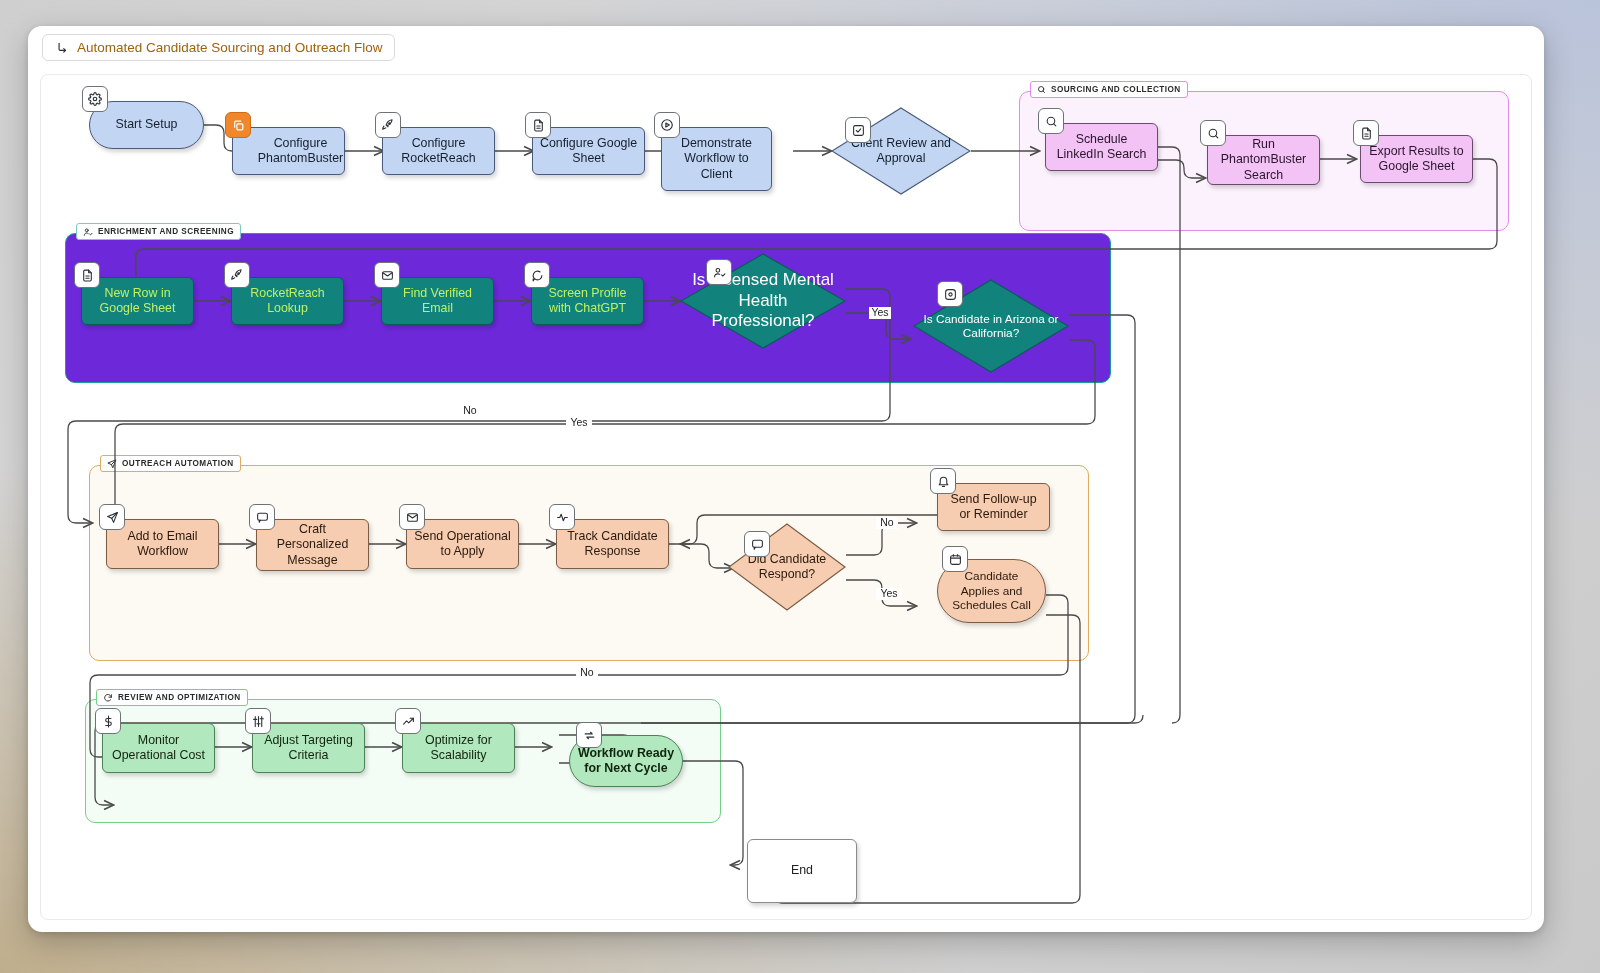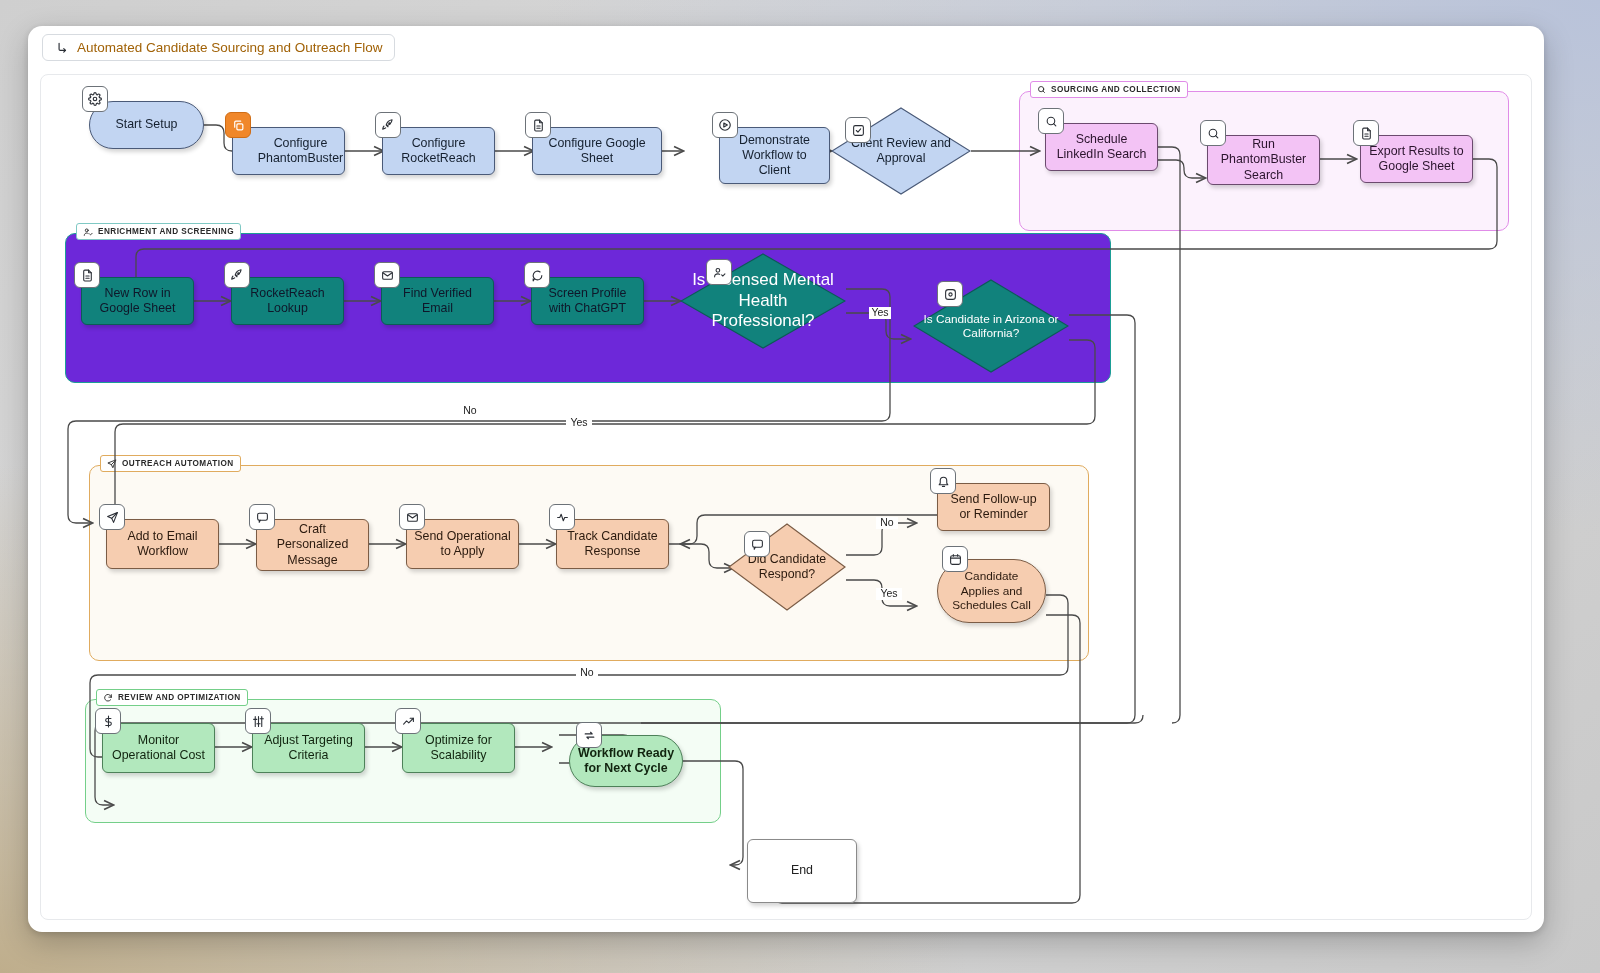--- a/index.html
+++ b/index.html
@@ -68,21 +68,21 @@
   }
   .node .lbl { padding:0 6px; }
   .rect   { border-radius:6px; }
   .stad   { border-radius:999px; }
   .diamond{ box-shadow:none; background:none !important; border:none !important; }
   .diamond .dshape { position:absolute; left:0; top:0; width:100%; height:100%; }
   .diamond .lbl { position:relative; z-index:2; }
 
   .n-blue  { background:#c2d5f2; border:1.1px solid #4a5a78; color:#15202f; }
   .n-pink  { background:#f3c3f5; border:1.1px solid #6b4a6e; color:#2b142d; }
-  .n-teal  { background:#11827c; border:1.1px solid #0c5b57; color:#0f172a; }
+  .n-teal  { background:#11827c; border:1.1px solid #0c5b57; color:#bef264; }
   .n-peach { background:#f6cdb0; border:1.1px solid #7b5c45; color:#2b1a0e; }
   .n-green { background:#b2e8bd; border:1.1px solid #4d8159; color:#11240f; }
   .n-white { background:#ffffff; border:1.1px solid #8a8a8a; color:#222; }
 
   
   .badge {
     position:absolute; top:-16px; left:-8px; width:26px; height:26px;
     background:#ffffff; border:1.2px solid #6c7278; border-radius:6px;
     display:flex; align-items:center; justify-content:center; z-index:6;
   }
@@ -261,32 +261,32 @@
       <span class="badge">
         <svg width="14" height="14" viewBox="0 0 24 24" fill="none" stroke="#2b2f36" stroke-width="2" stroke-linecap="round" stroke-linejoin="round">
             <path d="M5 14c-1.5 1.5-2 5-2 5s3.5-.5 5-2"></path>
             <path d="M12 15l-3-3c1-4 4-8 10-9 -1 6-5 9-9 10z"></path>
             <circle cx="14.5" cy="9.5" r="1.2"></circle>
           </svg>
       </span>
       <span class="lbl">Configure RocketReach</span>
     </div>
 
-    <div class="node rect n-blue" style="left:491px; top:52px; width:130px; height:48px;justify-content:center;">
+    <div class="node rect n-blue" style="left:491px; top:52px; width:113px; height:48px;justify-content:center;">
       <span class="badge">
         <svg width="13" height="13" viewBox="0 0 24 24" fill="none" stroke="#2b2f36" stroke-width="2" stroke-linecap="round" stroke-linejoin="round">
             <path d="M14 2H7a2 2 0 0 0-2 2v16a2 2 0 0 0 2 2h10a2 2 0 0 0 2-2V7z"></path>
             <path d="M14 2v5h5"></path>
             <path d="M9 13h6M9 17h6"></path>
           </svg>
       </span>
       <span class="lbl">Configure Google Sheet</span>
     </div>
 
-    <div class="node rect n-blue" style="left:678px; top:52px; width:111px; height:57px;">
+    <div class="node rect n-blue" style="left:620px; top:52px; width:111px; height:64px;">
       <span class="badge">
         <svg width="14" height="14" viewBox="0 0 24 24" fill="none" stroke="#2b2f36" stroke-width="2" stroke-linecap="round" stroke-linejoin="round">
             <circle cx="12" cy="12" r="9"></circle>
             <path d="M10 8.5l6 3.5-6 3.5z"></path>
           </svg>
       </span>
       <span class="lbl">Demonstrate Workflow to Client</span>
     </div>
 
     <div class="node diamond" style="left:790px; top:32px; width:140px; height:88px;">

